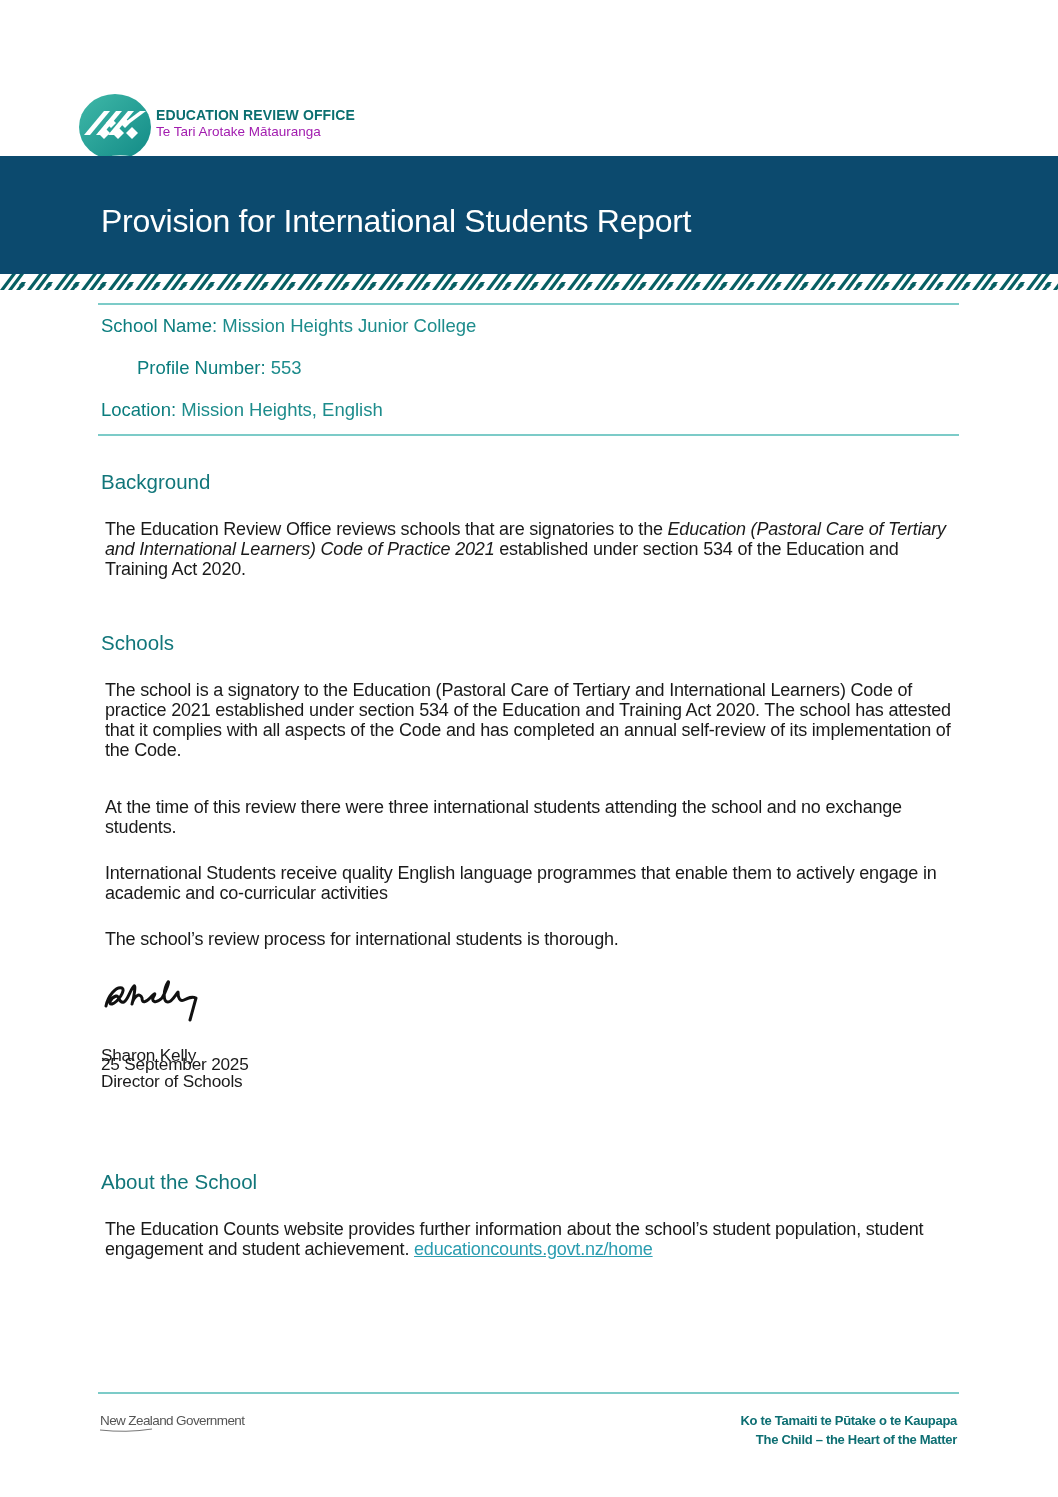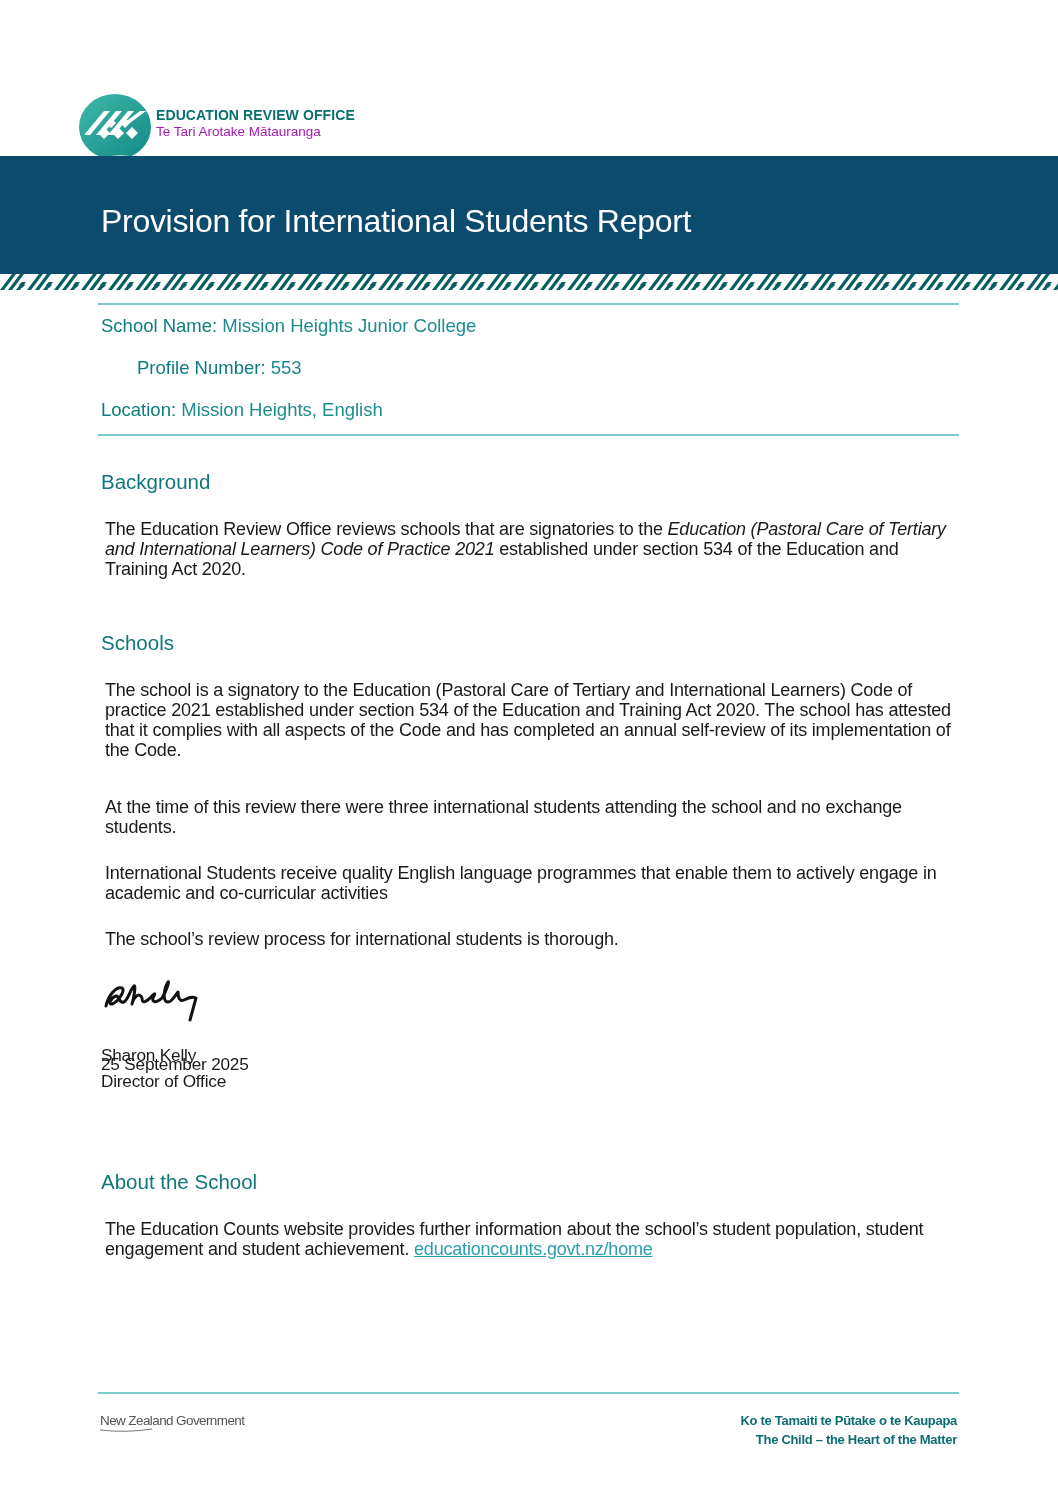--- a/index.html
+++ b/index.html
@@ -101,21 +101,21 @@
 <div class="para" style="top:680px;">The school is a signatory to the Education (Pastoral Care of Tertiary and International Learners) Code of practice 2021 established under section 534 of the Education and Training Act 2020. The school has attested that it complies with all aspects of the Code and has completed an annual self-review of its implementation of the Code.</div>
 <div class="para" style="top:797px;">At the time of this review there were three international students attending the school and no exchange students.</div>
 <div class="para" style="top:863px;">International Students receive quality English language programmes that enable them to actively engage in academic and co-curricular activities</div>
 <div class="para" style="top:929px;">The school’s review process for international students is thorough.</div>
 
 <svg class="signature" viewBox="0 0 105 58">
   <path d="M6 38 C8 28 16 18 22 20 C26 22 18 34 12 36 C8 37 10 30 16 28 C20 27 18 36 24 34 C28 32 30 22 34 18 C36 16 34 30 32 36 C34 28 40 24 42 30 C42 36 46 34 50 30 C54 26 56 24 54 28 C50 34 56 36 62 30 C66 24 70 12 68 14 C64 20 62 34 68 34 C72 34 76 26 78 24 C78 30 80 34 84 32 C88 30 92 28 96 30 L90 52" stroke="#111" stroke-width="3" fill="none" stroke-linecap="round" stroke-linejoin="round"></path>
 </svg>
 
 <div class="line" style="top:1045px;">Sharon Kelly</div>
-<div class="line" style="top:1071px;">Director of Office</div>
+<div class="line" style="top:1071px;">Director of Schools</div>
 <div class="line" style="top:1054px;">25 September 2025</div>
 
 <div class="heading" style="top:1170px;">About the School</div>
 <div class="para" style="top:1219px;"><span>The Education Counts website provides further information about the school’s student population, student engagement and student achievement. </span><a class="link">educationcounts.govt.nz/home</a></div>
 
 <div class="rule" style="top:1392px;"></div>
 <div class="footer-gov">New Zealand Government</div>
 <svg class="footer-gov-swoosh" viewBox="0 0 52 5">
   <path d="M0 2 Q26 5 52 1" stroke="#777" stroke-width="1" fill="none"></path>
 </svg>

